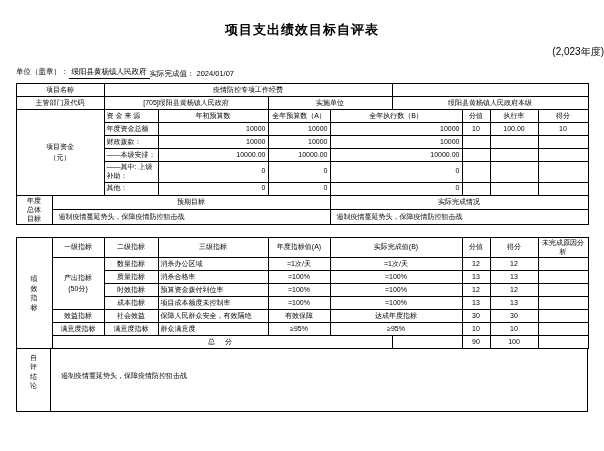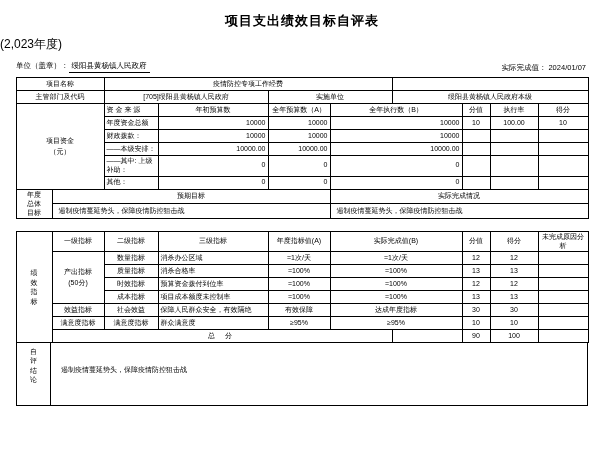--- a/index.html
+++ b/index.html
@@ -20,35 +20,33 @@
     width: 604px;
     height: 451px;
     position: relative;
     box-sizing: border-box;
   }
   .title {
     text-align: center;
     font-size: 13px;
     font-weight: bold;
     letter-spacing: 1px;
-    margin-top: 12px;
+    margin-top: 21px;
   }
   .subtitle {
-    text-align: left;
-    font-size: 12px;
+    text-align: right;
+    font-size: 10px;
     margin-top: 6px;
   }
   .meta-row {
     display: flex;
-    justify-content: space-between;
     align-items: flex-end;
     padding: 0 16px;
     margin-top: 8px;
     font-size: 7.5px;
-    gap: 16px;
   }
   .meta-left { white-space: nowrap; }
   .meta-left .unit-line {
     border-bottom: 1px solid #000;
     display: inline-block;
     padding: 0 3px 1px 3px;
   }
   .meta-right { white-space: nowrap; }
   .meta-right .date-line {
     display: inline-block;

